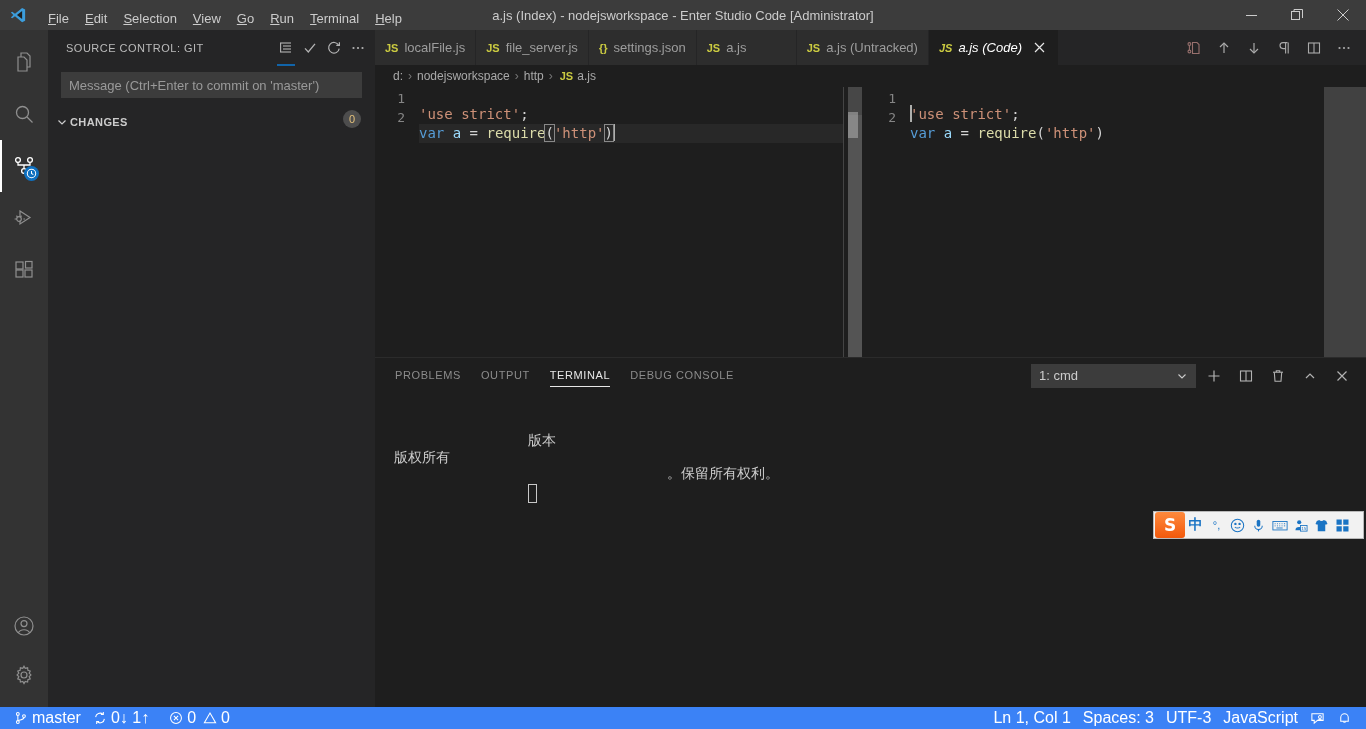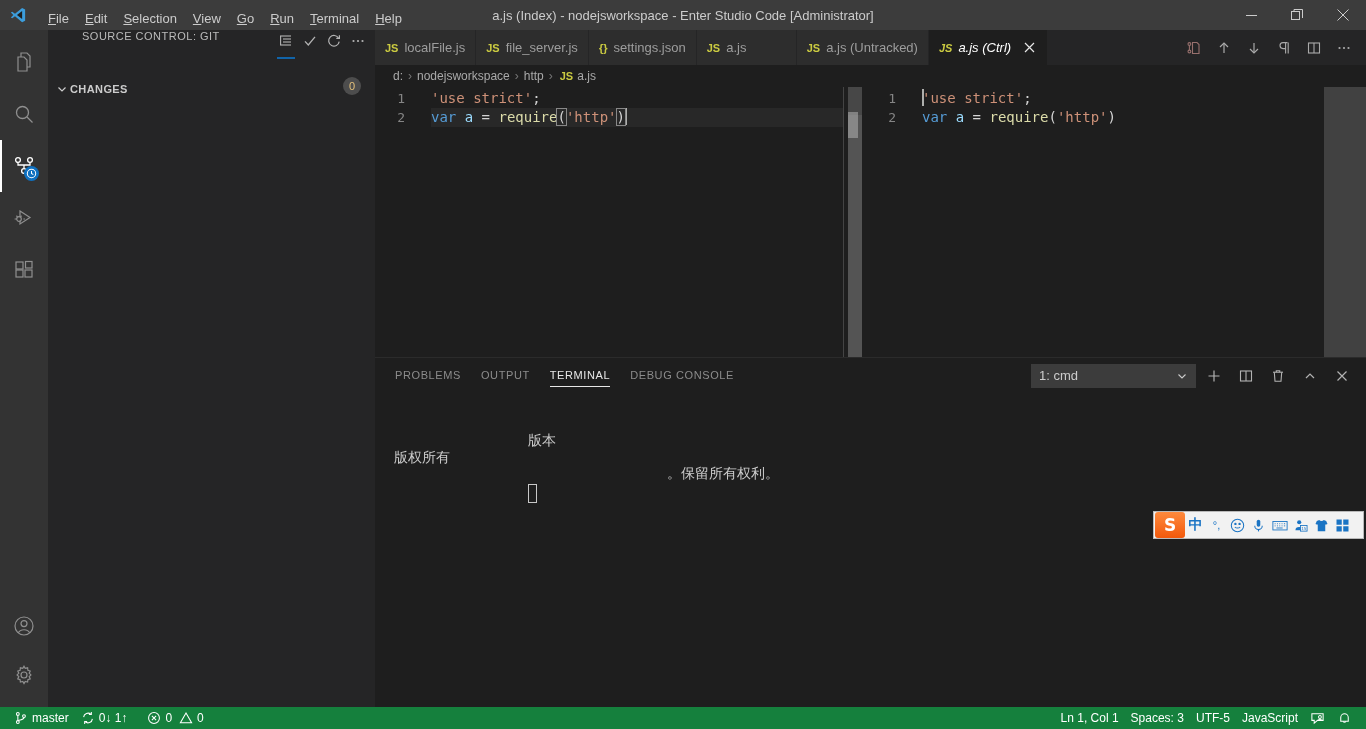--- a/index.html
+++ b/index.html
@@ -51,21 +51,21 @@
     position: absolute; right: 9px; bottom: 11px; width: 15px; height: 15px;
     background: #0e70c0; border-radius: 50%; display: flex; align-items: center; justify-content: center;
   }
 
   
   .sidebar {
     position: absolute; left: 48px; top: 30px; width: 327px; height: 681px;
     background: #252526;
   }
   .sidebar-header {
-    height: 35px; display: flex; align-items: flex-start; padding-left: 34px; padding-right: 6px;
+    height: 35px; display: flex; align-items: center; padding-left: 18px; padding-right: 6px;
   }
   .sidebar-title {
     font-size: 11px; letter-spacing: .5px; color: #bbbbbb; text-transform: uppercase;
     font-weight: 400; flex: 1;
   }
   .sb-actions { display: flex; align-items: center; gap: 2px; }
   .sb-act {
     width: 22px; height: 22px; display: flex; align-items: center; justify-content: center;
     position: relative; opacity: .85;
   }
@@ -111,21 +111,21 @@
   .bc-sep { color: #767676; margin: 0 1px; }
 
   
   .diffwrap { position: absolute; left: 0; top: 57px; width: 991px; height: 300px; display: flex; }
   .pane { position: relative; height: 300px; background: #1e1e1e; overflow: hidden; }
   .pane.left { width: 468px; }
   .pane.sash { width: 23px; background: #1e1e1e; position: relative; }
   .pane.right { width: 500px; }
   .gutter { position: absolute; left: 0; top: 0; width: 44px; text-align: right; padding-top: 2px; }
   .lnum { height: 19px; line-height: 19px; font-family: "DejaVu Sans Mono", monospace; font-size: 13px; color: #858585; padding-right: 14px; }
-  .codecol { position: absolute; left: 44px; top: 0; right: 0; padding-top: 2px; margin-left: 12px; }
+  .codecol { position: absolute; left: 44px; top: 16px; right: 0; padding-top: 2px; }
   .codeline {
     height: 19px; line-height: 19px; font-family: "DejaVu Sans Mono", monospace; font-size: 14px;
     white-space: pre; color: #d4d4d4;
   }
   .codeline.current { background: #282828; box-shadow: inset 0 0 0 1px #282828; }
   .tok-str { color: #ce9178; }
   .tok-kw { color: #569cd6; }
   .tok-var { color: #9cdcfe; }
   .tok-fn { color: #dcdcaa; }
   .tok-op { color: #d4d4d4; }
@@ -174,21 +174,21 @@
     font-family: "DejaVu Sans", sans-serif;
   }
   .ime-btn {
     width: 21px; height: 26px; display: flex; align-items: center; justify-content: center;
     color: #1a74c4; font-size: 13px;
   }
 
   
   .statusbar {
     position: absolute; left: 0; bottom: 0; width: 1366px; height: 22px;
-    background: #15803d; display: flex; align-items: center; color: #ffffff; font-size: 12px;
+    background: #3b82f6; display: flex; align-items: center; color: #ffffff; font-size: 16px;
   }
   .sb-item { height: 22px; display: flex; align-items: center; gap: 4px; padding: 0 6px; white-space: nowrap; }
   .sb-right { margin-left: auto; display: flex; align-items: center; }
   svg { display: block; }
 </style>
 </head>
 <body>
 
 <div id="app">
 
@@ -316,20 +316,23 @@
         </div>
         <div class="sb-act">
           <svg width="16" height="16" viewBox="0 0 16 16" fill="#cccccc">
             <circle cx="3.5" cy="8" r="1.1"></circle>
               <circle cx="8" cy="8" r="1.1"></circle>
               <circle cx="12.5" cy="8" r="1.1"></circle>
           </svg>
         </div>
       </div>
     </div>
+    <div class="commit-box">
+      <span>Message (Ctrl+Enter to commit on 'master')</span>
+    </div>
     <div class="section-row">
       <span class="chev">
         <svg width="12" height="12" viewBox="0 0 12 12" fill="none" stroke="#cccccc" stroke-width="1.2">
             <path d="M2.5 4.5 L6 8 L9.5 4.5"></path>
           </svg>
       </span>
       <span class="section-label">CHANGES</span>
       <span class="count-badge">0</span>
     </div>
   </div>
@@ -352,21 +355,21 @@
       <div class="tab">
         <span class="ficon js">JS</span>
         <span>a.js</span>
       </div>
       <div class="tab">
         <span class="ficon js">JS</span>
         <span>a.js (Untracked)</span>
       </div>
       <div class="tab active">
         <span class="ficon js">JS</span>
-        <span>a.js (Ctrl)</span>
+        <span>a.js (Code)</span>
         <span class="tab-close">
           <svg width="11" height="11" viewBox="0 0 11 11" fill="none" stroke="#e7e7e7" stroke-width="1.2">
               <path d="M1 1 L10 10 M10 1 L1 10"></path>
             </svg>
         </span>
       </div>
       <div class="tab-actions">
         <div class="ta-btn">
           <svg width="16" height="16" viewBox="0 0 16 16" fill="none" stroke="#b5837f" stroke-width="1.1">
             <path d="M6.5 2.5 H11 L13 4.5 V13.5 H6.5 Z"></path>
@@ -599,21 +602,21 @@
         <svg width="14" height="14" viewBox="0 0 16 16" fill="none" stroke="#ffffff" stroke-width="1.2">
           <path d="M8 2.4 L14.4 13.4 H1.6 Z"></path>
         </svg>
       </span>
       <span>0</span>
     </div>
 
     <div class="sb-right">
       <div class="sb-item">Ln 1, Col 1</div>
       <div class="sb-item">Spaces: 3</div>
-      <div class="sb-item">UTF-5</div>
+      <div class="sb-item">UTF-3</div>
       <div class="sb-item">JavaScript</div>
       <div class="sb-item">
         <svg width="15" height="15" viewBox="0 0 16 16" fill="none" stroke="#ffffff" stroke-width="1.1">
           <path d="M2 3 H14 V10 H8 L4.5 13 V10 H2 Z"></path>
             <circle cx="10.6" cy="6.4" r="1.5"></circle>
             <path d="M8.6 10 a2.4 2 0 0 1 4 0"></path>
         </svg>
       </div>
       <div class="sb-item" style="margin-right:8px">
         <svg width="15" height="15" viewBox="0 0 16 16" fill="none" stroke="#ffffff" stroke-width="1.1">

